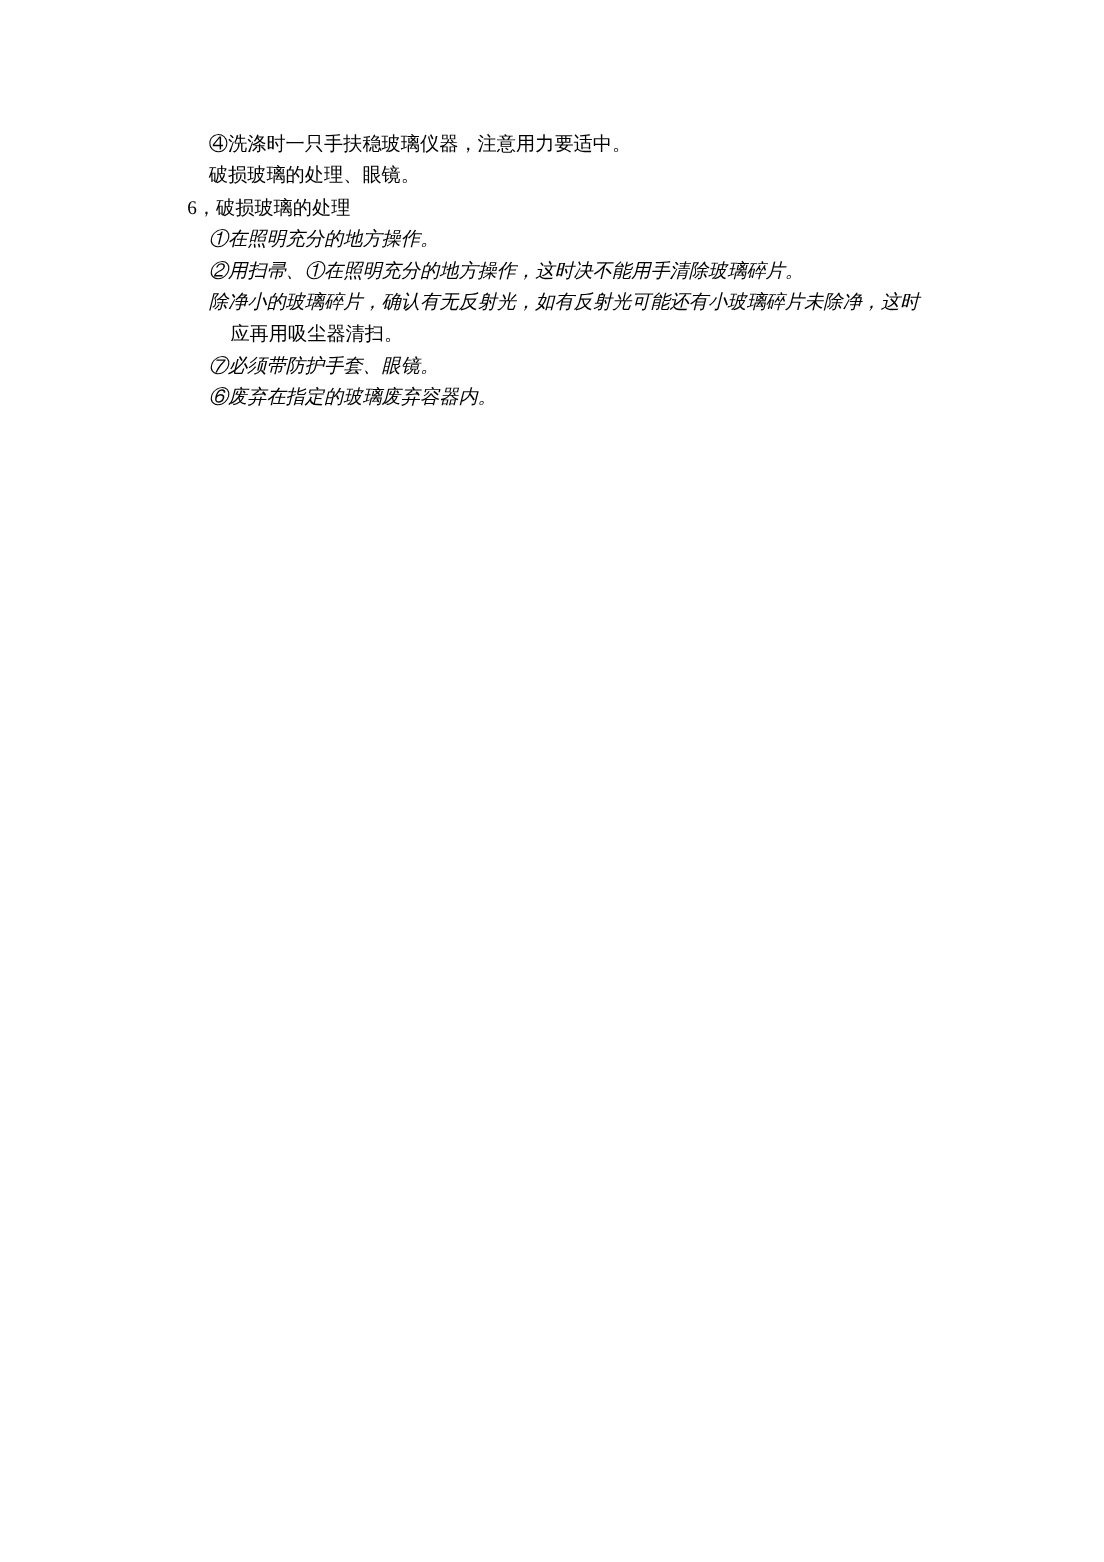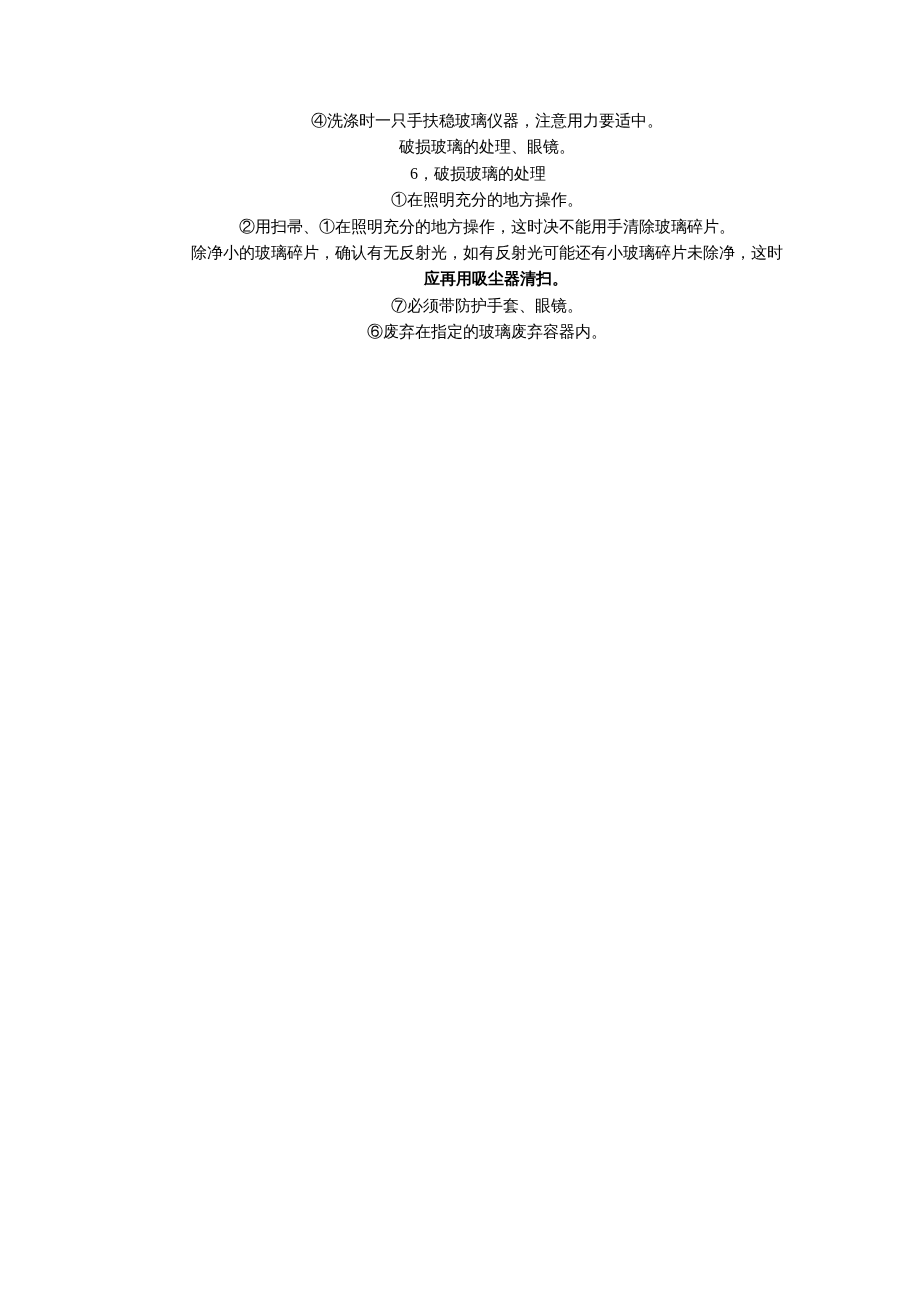--- a/index.html
+++ b/index.html
@@ -14,34 +14,33 @@
       font-family: "SimSun", "宋体", serif;
       font-size: 16px;
       color: #000000;
       padding-top: 108px;
       padding-left: 156px;
       padding-right: 120px;
       line-height: 1.65;
     }
     .line {
       margin-bottom: 0px;
-      text-align: center;
     }
     .indent-0 {
       padding-left: 18px;
     }
     .indent-1 {
       padding-left: 0px;
     }
     .indent-2 {
       padding-left: 18px;
+      font-style: italic;
     }
     .indent-3 {
       padding-left: 36px;
-      font-weight: bold;
     }
   </style>
 </head>
 <body>
 
 <div>
   <div class="line indent-0">④洗涤时一只手扶稳玻璃仪器，注意用力要适中。</div>
   <div class="line indent-0">破损玻璃的处理、眼镜。</div>
   <div class="line indent-1">6，破损玻璃的处理</div>
   <div class="line indent-2">①在照明充分的地方操作。</div>

